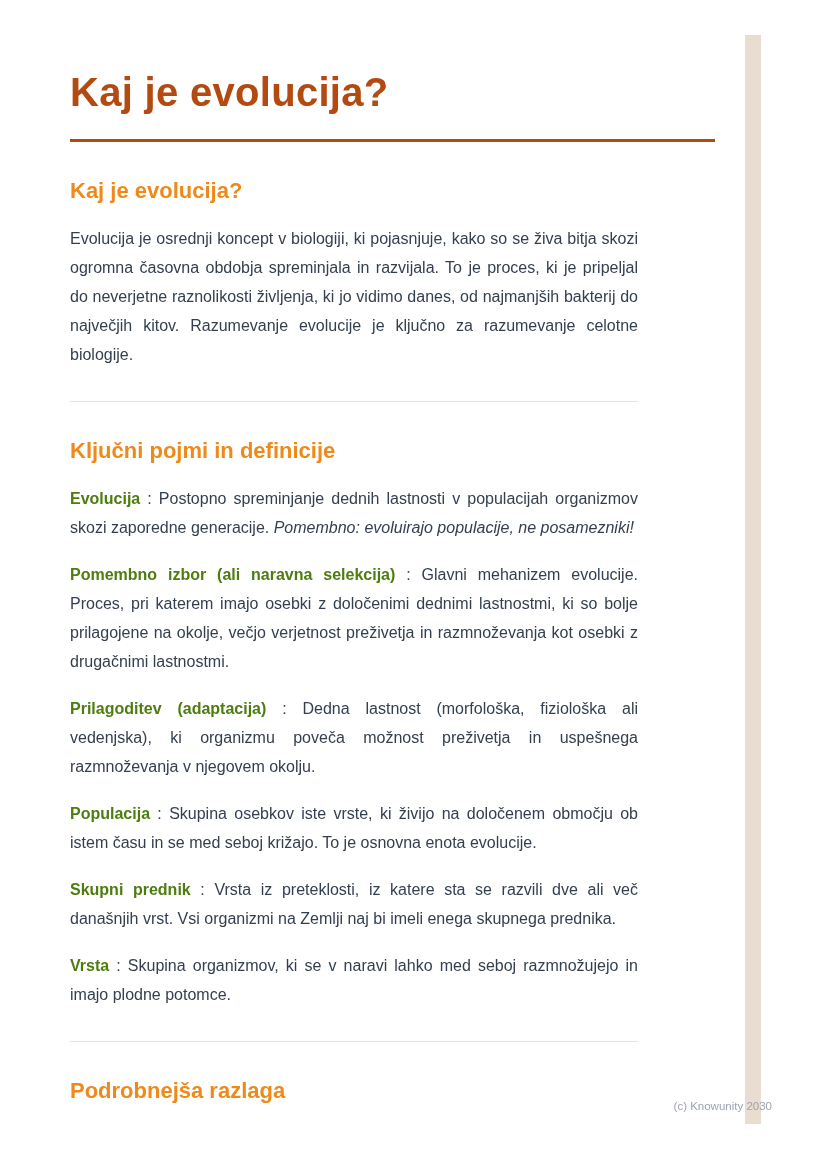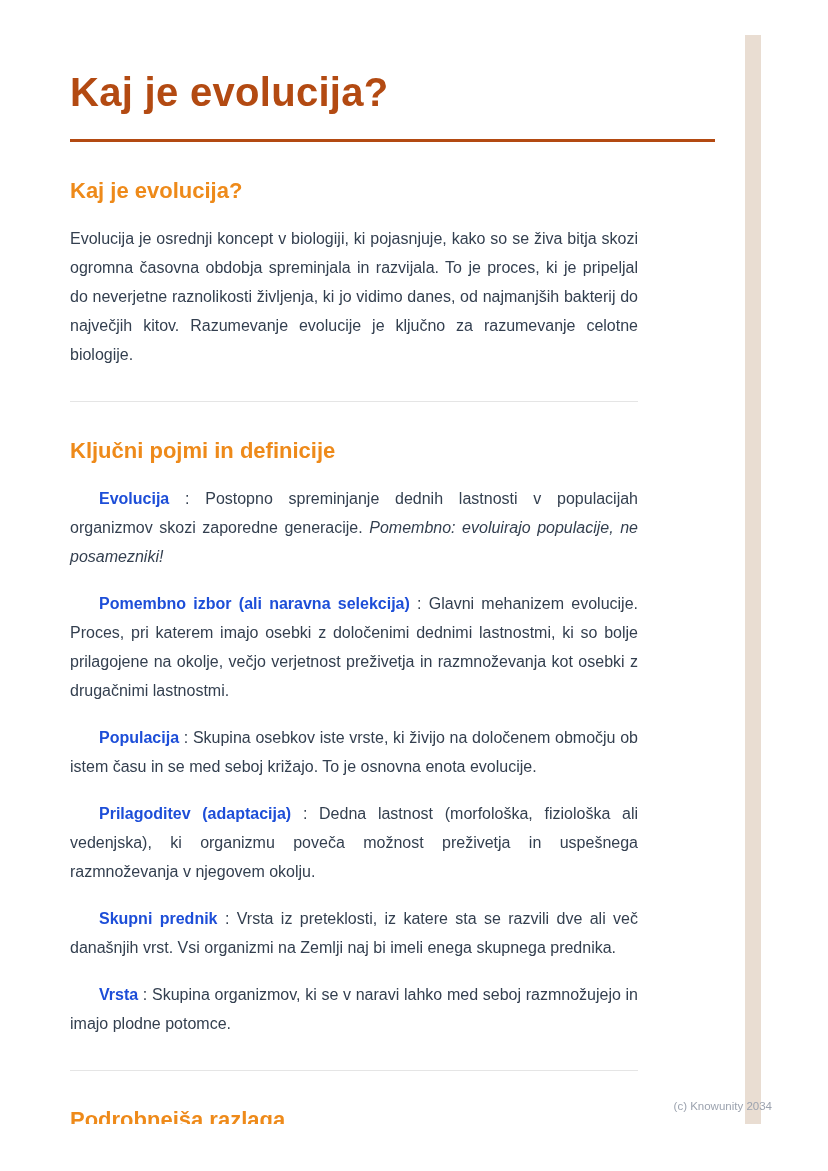--- a/index.html
+++ b/index.html
@@ -54,21 +54,21 @@
     font-style:italic;
   }
   p.body {
     margin:0 0 18px 0;
     font-size:16px;
     line-height:29px;
     color:#333f4f;
     text-align:justify;
   }
   p.body:last-child { margin-bottom:0; }
-  .term { font-weight:bold; color:#1d4ed8;margin-left:29px; }
+  .term { font-weight:bold; color:#4d7c0f; }
   .sep { font-weight:normal; }
   em.note { font-style:italic; }
   hr.divider {
     border:none;
     border-top:1px solid #e5e5e5;
     margin:32px 0 32px 0;
     width:568px;
   }
   .footer {
     position:absolute;
@@ -97,32 +97,32 @@
 
       <hr class="divider">
 
       <section>
         <h2 class="section-heading">Ključni pojmi in definicije</h2>
 
         <p class="body"><span class="term">Evolucija</span><span class="sep"> : </span><span>Postopno spreminjanje dednih lastnosti v populacijah organizmov skozi zaporedne generacije. </span><em class="note">Pomembno: evoluirajo populacije, ne posamezniki!</em></p>
 
         <p class="body"><span class="term">Pomembno izbor (ali naravna selekcija)</span><span class="sep"> : </span><span>Glavni mehanizem evolucije. Proces, pri katerem imajo osebki z določenimi dednimi lastnostmi, ki so bolje prilagojene na okolje, večjo verjetnost preživetja in razmnoževanja kot osebki z drugačnimi lastnostmi.</span></p>
 
+        <p class="body"><span class="term">Prilagoditev (adaptacija)</span><span class="sep"> : </span><span>Dedna lastnost (morfološka, fiziološka ali vedenjska), ki organizmu poveča možnost preživetja in uspešnega razmnoževanja v njegovem okolju.</span></p>
+
         <p class="body"><span class="term">Populacija</span><span class="sep"> : </span><span>Skupina osebkov iste vrste, ki živijo na določenem območju ob istem času in se med seboj križajo. To je osnovna enota evolucije.</span></p>
-
-        <p class="body"><span class="term">Prilagoditev (adaptacija)</span><span class="sep"> : </span><span>Dedna lastnost (morfološka, fiziološka ali vedenjska), ki organizmu poveča možnost preživetja in uspešnega razmnoževanja v njegovem okolju.</span></p>
 
         <p class="body"><span class="term">Skupni prednik</span><span class="sep"> : </span><span>Vrsta iz preteklosti, iz katere sta se razvili dve ali več današnjih vrst. Vsi organizmi na Zemlji naj bi imeli enega skupnega prednika.</span></p>
 
         <p class="body"><span class="term">Vrsta</span><span class="sep"> : </span><span>Skupina organizmov, ki se v naravi lahko med seboj razmnožujejo in imajo plodne potomce.</span></p>
       </section>
 
       <hr class="divider">
 
       <section>
         <h2 class="section-heading">Podrobnejša razlaga</h2>
         <h3 class="sub-heading">Kako deluje naravni izbor?</h3>
       </section>
     </div>
   </div>
 
-  <div class="footer">(c) Knowunity 2034</div>
+  <div class="footer">(c) Knowunity 2030</div>
 </div>
 
 </body></html>

